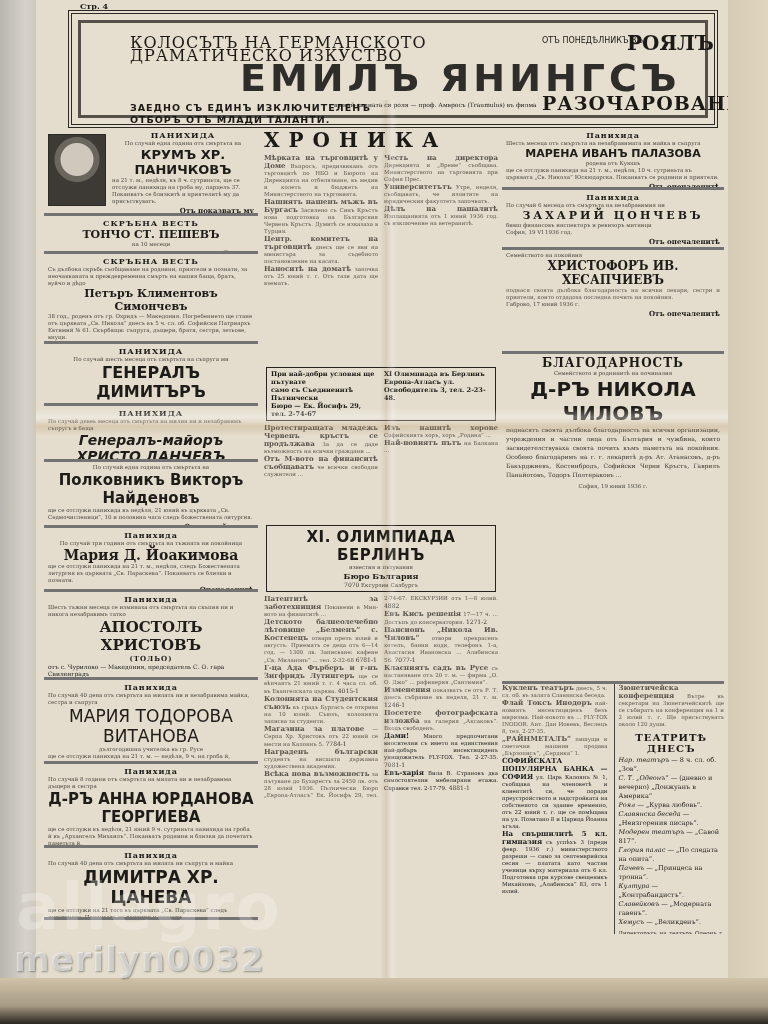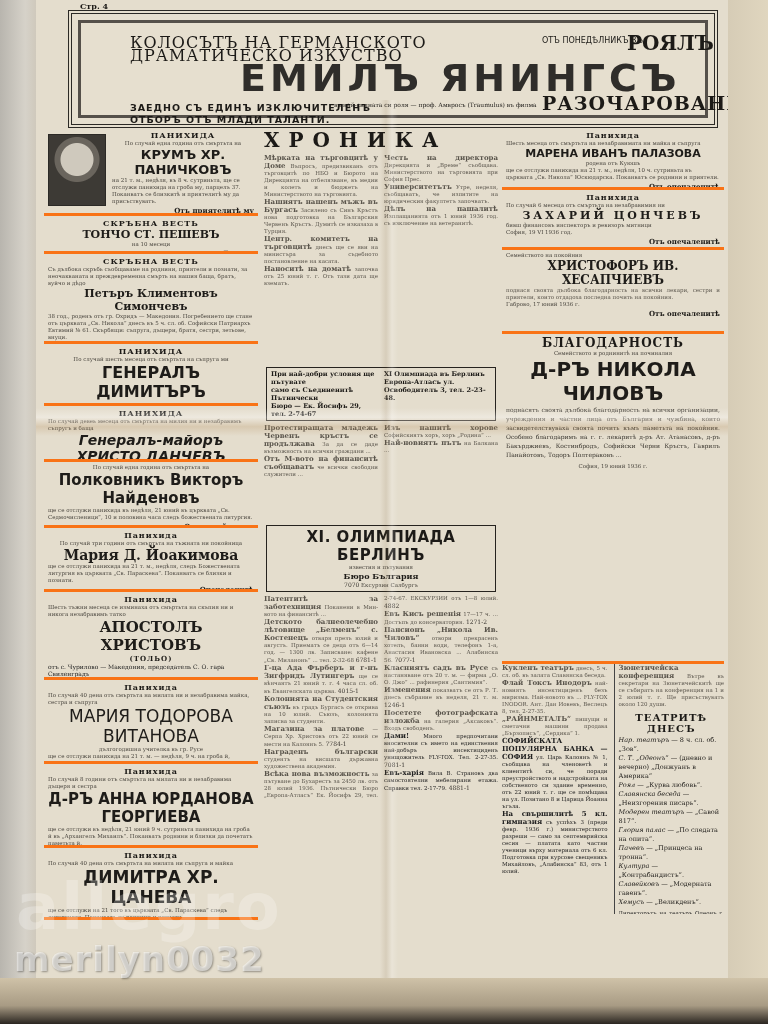--- a/index.html
+++ b/index.html
@@ -17,21 +17,21 @@
 .banner .name{position:absolute;left:168px;top:42px;font-family:"DejaVu Sans",sans-serif;font-weight:bold;font-size:38px;letter-spacing:4px;color:#2f2d2a}
 .banner .tag{position:absolute;left:58px;top:88px;font-family:"DejaVu Sans",sans-serif;font-weight:bold;font-size:9.5px;letter-spacing:1px;line-height:12px}
 .banner .role{position:absolute;left:262px;top:87px;font-size:6px}
 .banner .from{position:absolute;left:470px;top:22px;font-size:8px;font-family:"DejaVu Sans",sans-serif}
 .banner .theatre{position:absolute;left:555px;top:17px;font-size:20px;font-weight:bold}
 .banner .film{position:absolute;left:470px;top:78px;font-size:19px;font-weight:bold;letter-spacing:1px}
 .col{position:absolute;top:128px}
 .c1{left:8px;width:214px}
 .c2{left:228px;width:234px}
 .c3{left:466px;width:222px}
-.block{position:relative;border-bottom:3px solid #f97316;padding:2px 4px 3px;overflow:hidden}
+.block{position:relative;border-bottom:3px solid #737373;padding:2px 4px 3px;overflow:hidden}
 .h-small{text-align:center;font-size:8px;font-weight:bold;letter-spacing:1px}
 .intro{font-size:5.5px;line-height:7px;color:#4a463f}
 .bigname{text-align:center;font-family:"DejaVu Sans",sans-serif;font-weight:bold;color:#1e1c19}
 .sig{text-align:right;font-size:7px;font-weight:bold;margin-top:1px}
 .num{font-size:6px;color:#3b3732}
 .filler{font-size:5.5px;line-height:7px;color:#5a554c;text-align:justify}
 .photo{position:absolute;left:4px;top:6px;width:58px;height:72px;background:radial-gradient(circle at 50% 35%,#cfc9bd 0 16px,#6a655d 17px 22px,#3d3a35 23px);border:1px solid #2c2a26}
 .hronika{text-align:left;font-size:20px;font-weight:bold;letter-spacing:9px;padding:0 0 2px}
 .para-title{font-weight:bold;font-size:7px}
 .boxad{border:1.5px solid #26231f;margin:3px 2px;padding:2px 4px}
@@ -68,21 +68,21 @@
     <div class="film">РАЗОЧАРОВАНИЕ</div>
   </div>
 
   <div class="col c1">
     <div class="block" style="height:88px;padding-left:68px">
       <div class="photo"></div>
       <div class="h-small">ПАНИХИДА</div>
       <div class="intro" style="text-align:center">По случай една година отъ смъртьта на</div>
       <div class="bigname" style="font-size:13px">КРУМЪ ХР. ПАНИЧКОВЪ</div>
       <div class="intro">на 21 т. м., недѣля, въ 8 ч. сутриньта, ще се отслужи панихида на гроба му, парцелъ 37. Поканватъ се близкитѣ и приятелитѣ му да присъствуватъ.</div>
-      <div class="sig">Отъ приятелитѣ му</div>
+      <div class="sig">Отъ показватъ му</div>
     </div>
     <div class="block" style="height:38px">
       <div class="h-small">СКРЪБНА ВЕСТЬ</div>
       <div class="bigname" style="font-size:11px;font-family:'DejaVu Serif',serif">ТОНЧО СТ. ПЕШЕВЪ</div>
       <div class="intro" style="text-align:center">на 10 месеци</div>
       <div class="sig" style="font-size:6px">Баща му</div>
     </div>
     <div class="block" style="height:90px">
       <div class="h-small">СКРЪБНА ВЕСТЬ</div>
       <div class="intro">Съ дълбока скръбь съобщаваме на роднини, приятели и познати, за неочакваната и преждевременна смърть на нашия баща, братъ, вуйчо и дѣдо</div>
@@ -221,21 +221,21 @@
       <div class="sig">Отъ опечаленитѣ</div>
     </div>
     <div class="block" style="height:60px">
       <div class="h-small">Панихида</div>
       <div class="intro">По случай 6 месеца отъ смъртьта на незабравимия ни</div>
       <div class="bigname" style="font-size:11px;letter-spacing:3px;font-family:'DejaVu Serif',serif">ЗАХАРИЙ ЦОНЧЕВЪ</div>
       <div class="intro">бивш финансовъ инспекторъ и ревизоръ митници</div>
       <div class="intro">София, 19 VI 1936 год.</div>
       <div class="sig">Отъ опечаленитѣ</div>
     </div>
-    <div class="block" style="height:84px">
+    <div class="block" style="height:104px">
       <div class="intro">Семейството на покойния</div>
       <div class="bigname" style="font-size:12px;font-family:'DejaVu Serif',serif">ХРИСТОФОРЪ ИВ. ХЕСАПЧИЕВЪ</div>
       <div class="filler">поднася своята дълбока благодарность на всички лекари, сестри и приятели, които отдадоха последна почить на покойния.</div>
       <div class="intro">Габрово, 17 юний 1936 г.</div>
       <div class="sig">Отъ опечаленитѣ</div>
     </div>
     <div class="block" style="height:330px">
       <div class="h-small" style="font-size:12px">БЛАГОДАРНОСТЬ</div>
       <div class="intro" style="text-align:center">Семейството и роднинитѣ на починалия</div>
       <div class="bigname" style="font-size:20px">Д-РЪ НИКОЛА ЧИЛОВЪ</div>

